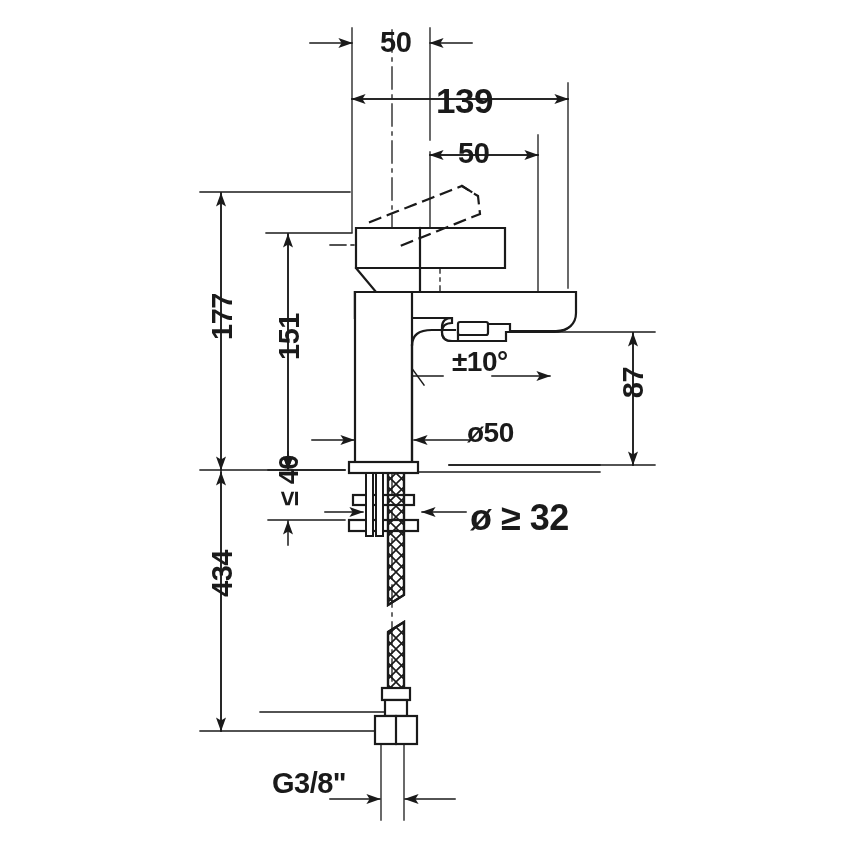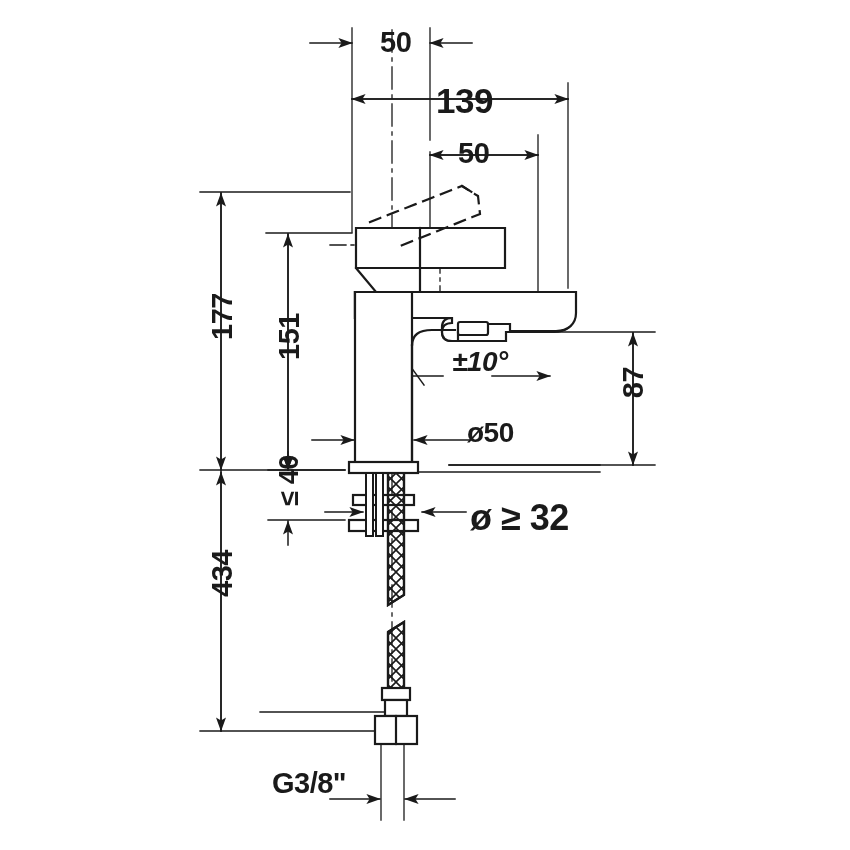--- a/index.html
+++ b/index.html
@@ -201,21 +201,21 @@
   <div class="dimtext vert" style="left:194px;top:302px;width:56px;text-align:center;font-size:29px;transform:rotate(-90deg);">177</div>
 
   <div class="dimtext vert" style="left:261px;top:322px;width:56px;text-align:center;font-size:29px;transform:rotate(-90deg);">151</div>
 
   <div class="dimtext vert" style="left:251px;top:467px;width:76px;text-align:center;font-size:27px;transform:rotate(-90deg);">≤ 40</div>
 
   <div class="dimtext vert" style="left:194px;top:559px;width:56px;text-align:center;font-size:29px;transform:rotate(-90deg);">434</div>
 
   <div class="dimtext vert" style="left:607px;top:368px;width:52px;text-align:center;font-size:29px;transform:rotate(-90deg);">87</div>
 
-  <div class="dimtext" style="left:452px;top:348px;font-size:28px;font-style:italic;">±10°</div>
+  <div class="dimtext" style="left:452px;top:348px;font-size:28px;">±10°</div>
 
   <div class="dimtext" style="left:455px;top:419px;font-size:28px;margin-left:12px;">ø50</div>
 
   <div class="dimtext" style="left:470px;top:500px;font-size:36px;">ø ≥ 32</div>
 
   <div class="dimtext" style="left:272px;top:769px;font-size:29px;">G3/8"</div>
 
 </div>
 
 </body></html>

